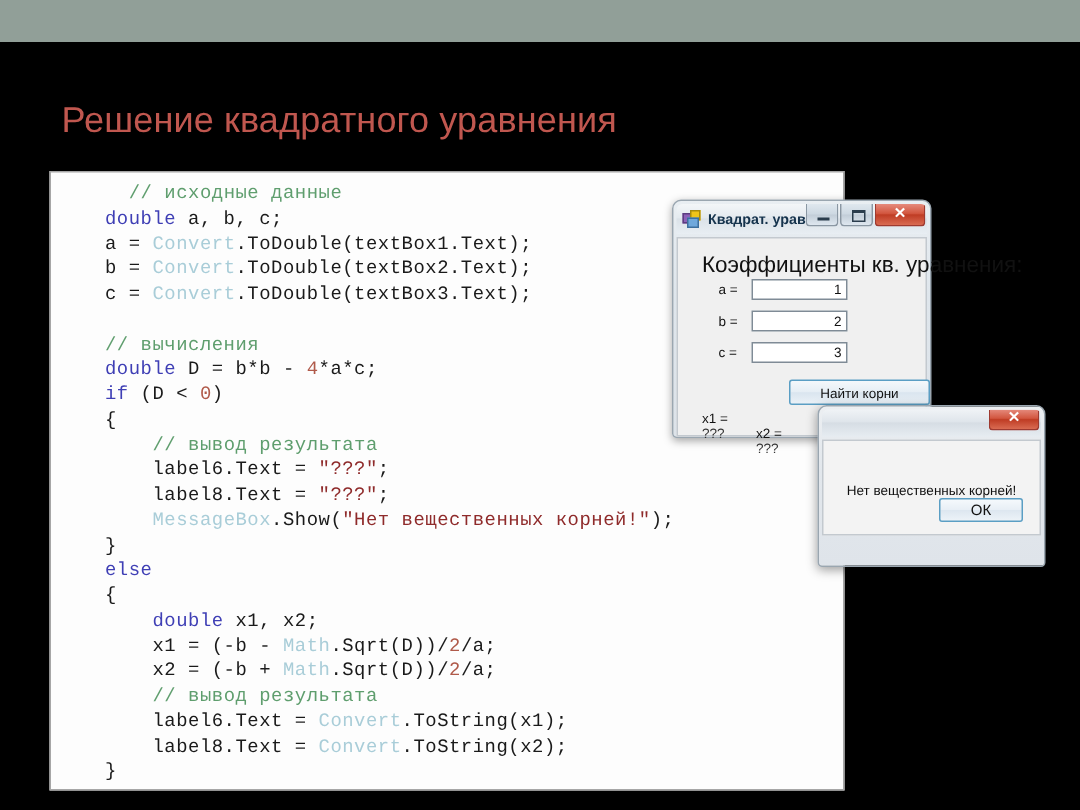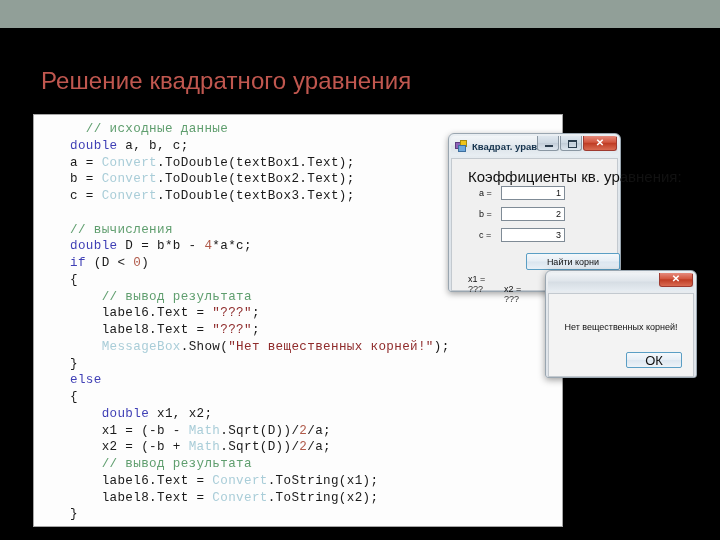--- a/index.html
+++ b/index.html
@@ -312,21 +312,21 @@
     text-align: center;
     font-size: 10px;
     line-height: 12px;
     font-weight: bold;
     color: #ffffff;
     font-family: "Liberation Sans", sans-serif;
   }
 
   .mb-client {
     position: relative;
-    height: 84px;
+    height: 64px;
     margin-top: 2px;
     background: #f3f3f3;
     border: 1px solid #c3c9cf;
     box-sizing: border-box;
   }
 
   .mb-text {
     position: absolute;
     left: 0; right: 0;
     top: 28px;
@@ -338,21 +338,21 @@
   }
 
   .mb-ok {
     position: absolute;
     right: 11px;
     bottom: 8px;
     width: 56px; height: 16px;
     border: 1px solid #5a9ec4;
     border-radius: 2px;
     background: linear-gradient(to bottom, #f5f9fc 0%, #e8eff6 48%, #dde7f0 52%, #edf3f8 100%);
-    font-size: 13px;
+    font-size: 10px;
     color: #111;
     display: flex;
     align-items: center;
     justify-content: center;
     box-sizing: border-box;
     font-family: "Liberation Sans", sans-serif;
   }
 </style>
 </head>
 <body>

